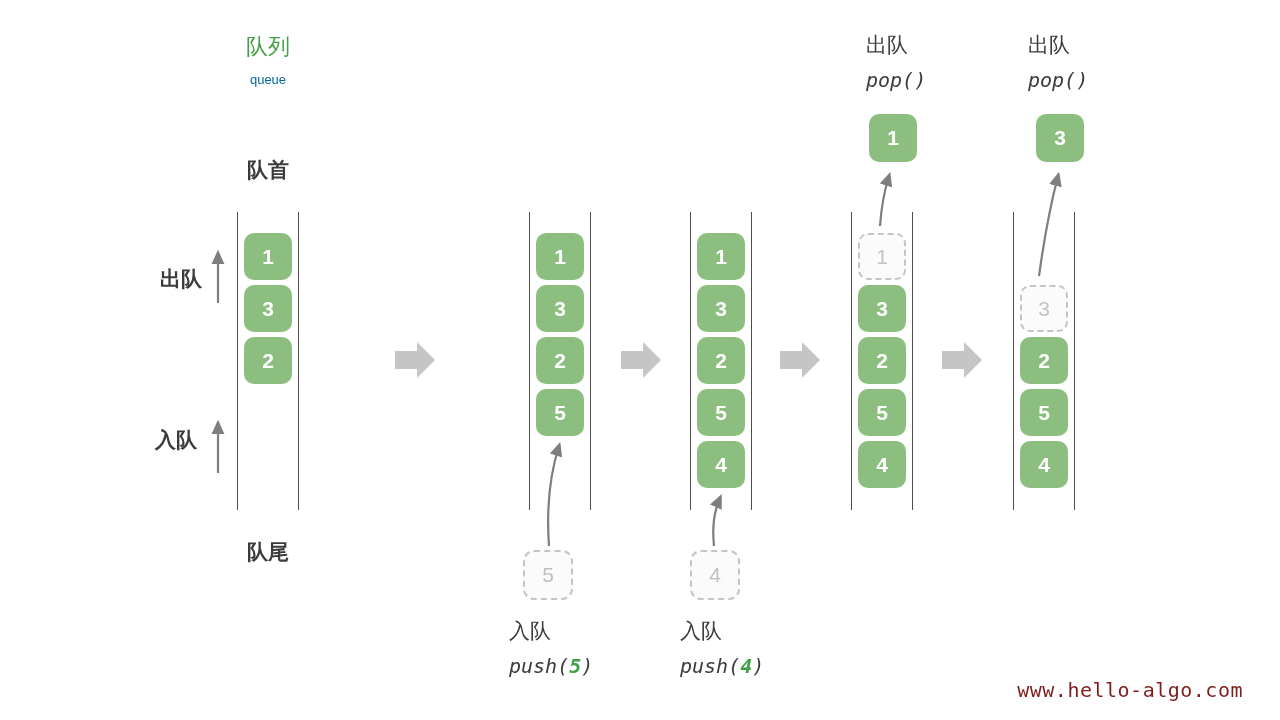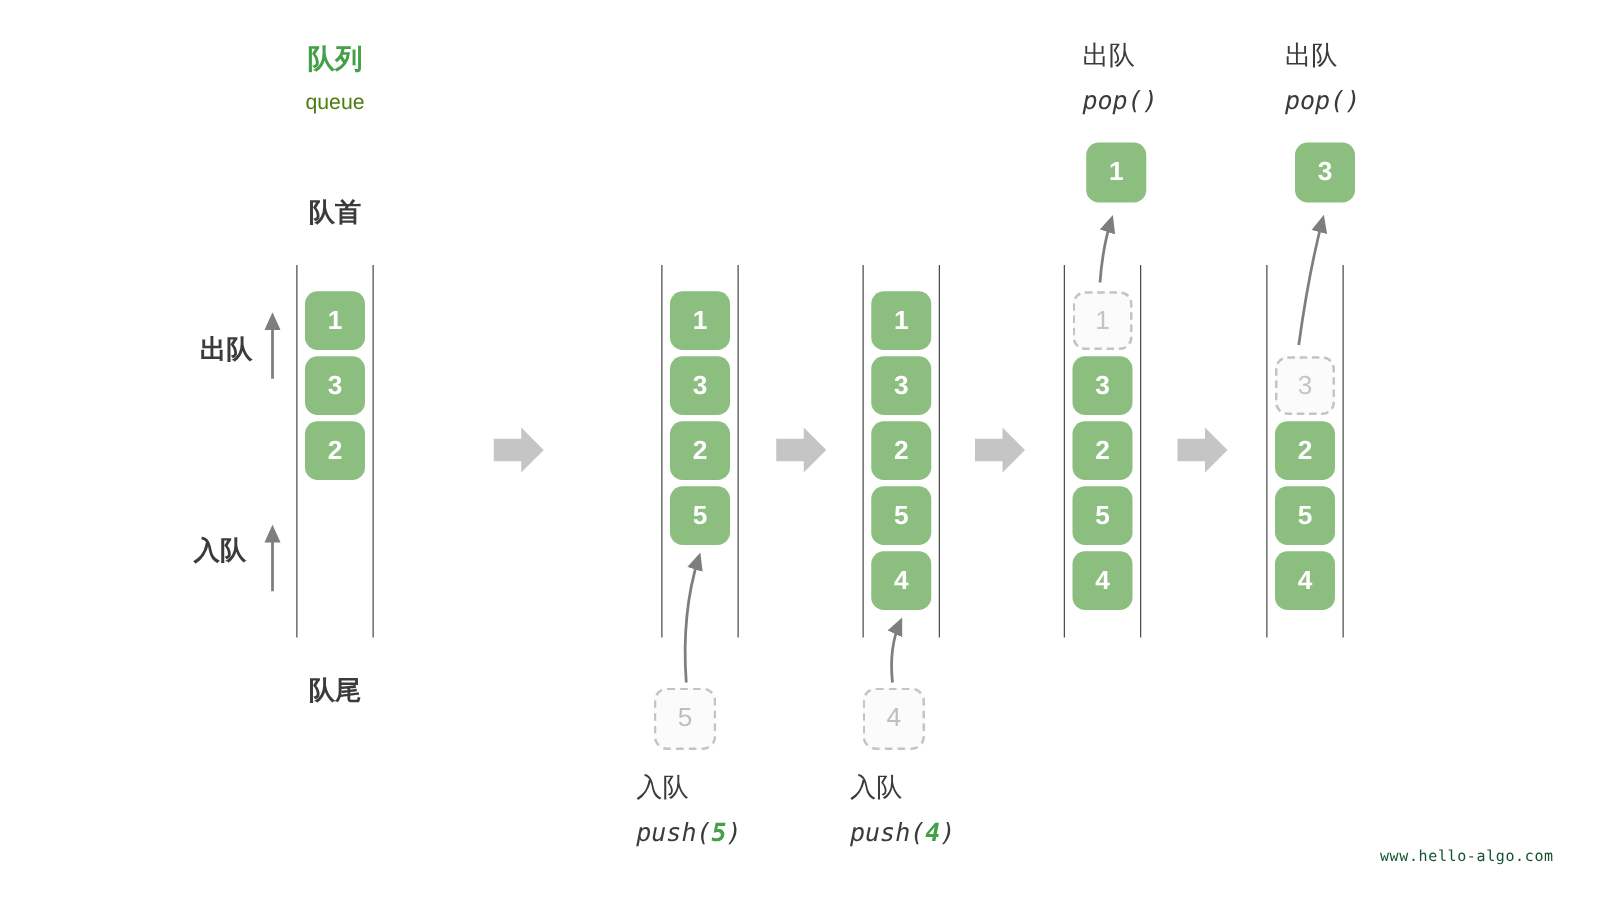--- a/index.html
+++ b/index.html
@@ -3,22 +3,22 @@
 <meta charset="utf-8">
 <style>
   html,body{margin:0;padding:0;background:#ffffff;}
   #stage{position:relative;width:1280px;height:720px;background:#ffffff;overflow:hidden;
          font-family:"Liberation Sans","DejaVu Sans",sans-serif;color:#3b3b3b;}
   .abs{position:absolute;}
   .ctr{text-align:center;}
   .mono{font-family:"DejaVu Sans Mono","Liberation Mono",monospace;}
 
   
-  .title-zh{font-size:22px;font-weight:bold;color:#43A047;}
-  .title-en{font-size:17px;color:#4d7c0f;}
+  .title-zh{font-size:22px;font-weight:normal;color:#43A047;}
+  .title-en{font-size:13px;color:#0369a1;}
 
   
   .side-label{font-size:21px;font-weight:bold;color:#3b3b3b;}
 
   
   .queue-column{position:absolute;top:212px;width:62px;height:298px;box-sizing:border-box;
                 border-left:1.5px solid #4d4d4d;border-right:1.5px solid #4d4d4d;}
   .slot{position:absolute;left:6px;width:48px;height:47px;border-radius:10px;box-sizing:border-box;
         display:flex;align-items:center;justify-content:center;font-size:21px;}
   .slot.solid{background:#8CBE80;color:#ffffff;font-weight:bold;}
@@ -29,21 +29,21 @@
               color:#ffffff;font-weight:bold;font-size:21px;display:flex;align-items:center;justify-content:center;}
   .pending-box{position:absolute;width:50px;height:50px;border-radius:11px;border:2px dashed #c4c4c4;
                background:#fbfbfb;color:#bfbfbf;font-size:21px;box-sizing:border-box;
                display:flex;align-items:center;justify-content:center;}
 
   
   .op-label{font-size:21px;color:#3b3b3b;line-height:24px;}
   .op-code{font-size:20px;color:#3b3b3b;line-height:24px;margin-top:11px;font-style:italic;}
   .op-arg{color:#43A047;font-weight:bold;}
 
-  .watermark{font-size:12px;color:#14532d;letter-spacing:0.5px;}
+  .watermark{font-size:20px;color:#7f1d1d;letter-spacing:0.5px;}
 </style>
 </head>
 <body>
 
 <div id="stage">
 
   <svg class="abs" style="left:0;top:0;" width="1280" height="720" viewBox="0 0 1280 720">
     <defs>
       <marker id="ah" viewBox="0 0 10 10" refX="7" refY="5" markerWidth="6.5" markerHeight="6.5" orient="auto-start-reverse">
         <path d="M0,0.5 L10,5 L0,9.5 z" fill="#7e7e7e"></path>

